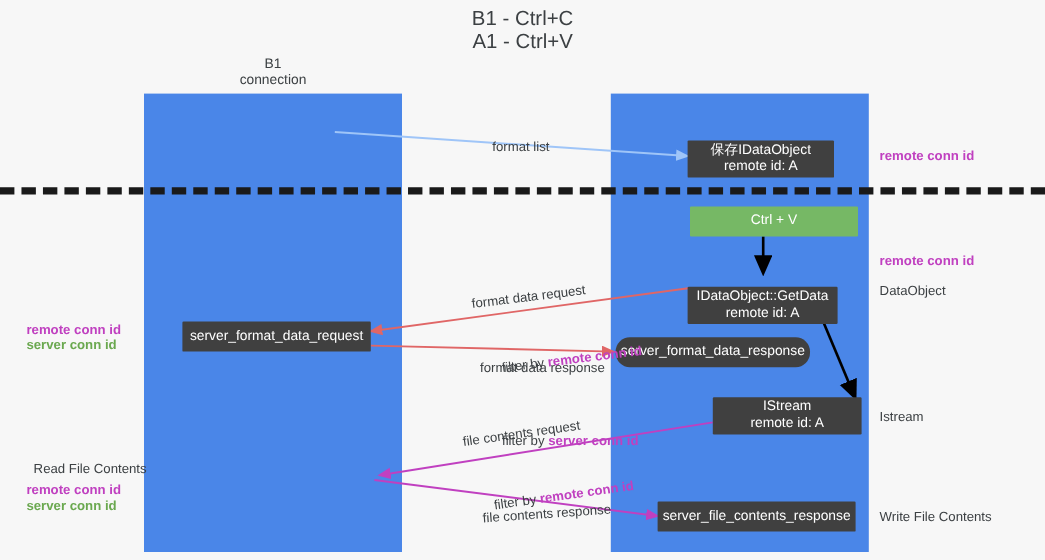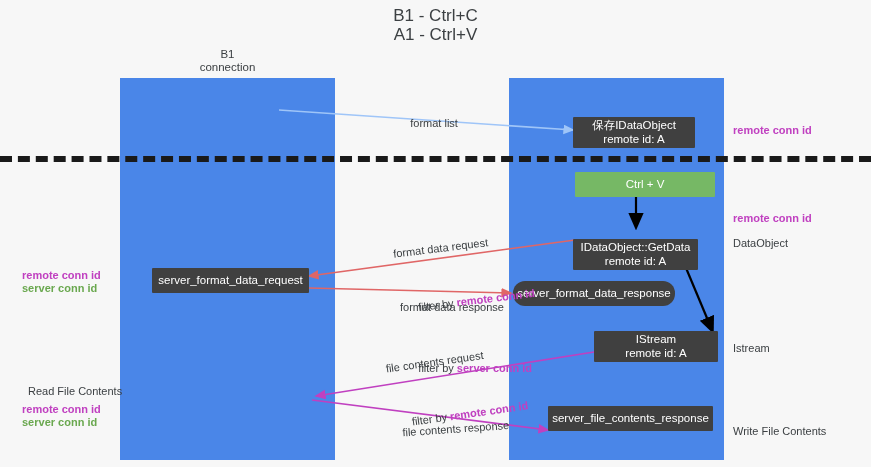--- a/index.html
+++ b/index.html
@@ -121,21 +121,21 @@
 remote id: A</div>
 
   <div class="abs node orange" style="left:152px;top:268px;width:157px;height:25px;">server_format_data_request</div>
 
   <div class="abs node orange" style="left:513px;top:281px;width:162px;height:25px;border-radius:12px;">server_format_data_response</div>
 
   <div class="abs node orange" style="left:594px;top:331px;width:124px;height:31px;">IStream
 remote id: A</div>
 
 
-  <div class="abs node orange" style="left:548px;top:406px;width:165px;height:25px;">server_file_contents_response</div>
+  <div class="abs node orange" style="left:548px;top:418px;width:165px;height:25px;">server_file_contents_response</div>
 
   <div class="abs edge-label" style="left:398px;top:102px;">
     <span>format list</span>
   </div>
 
   <div class="abs edge-label" style="left:389px;top:219px;transform:rotate(-7deg);transform-origin:left top;">
     <div>format data request</div>
     <div>
       <span>filter by </span><span class="hl-remote">remote conn id</span>
     </div>

